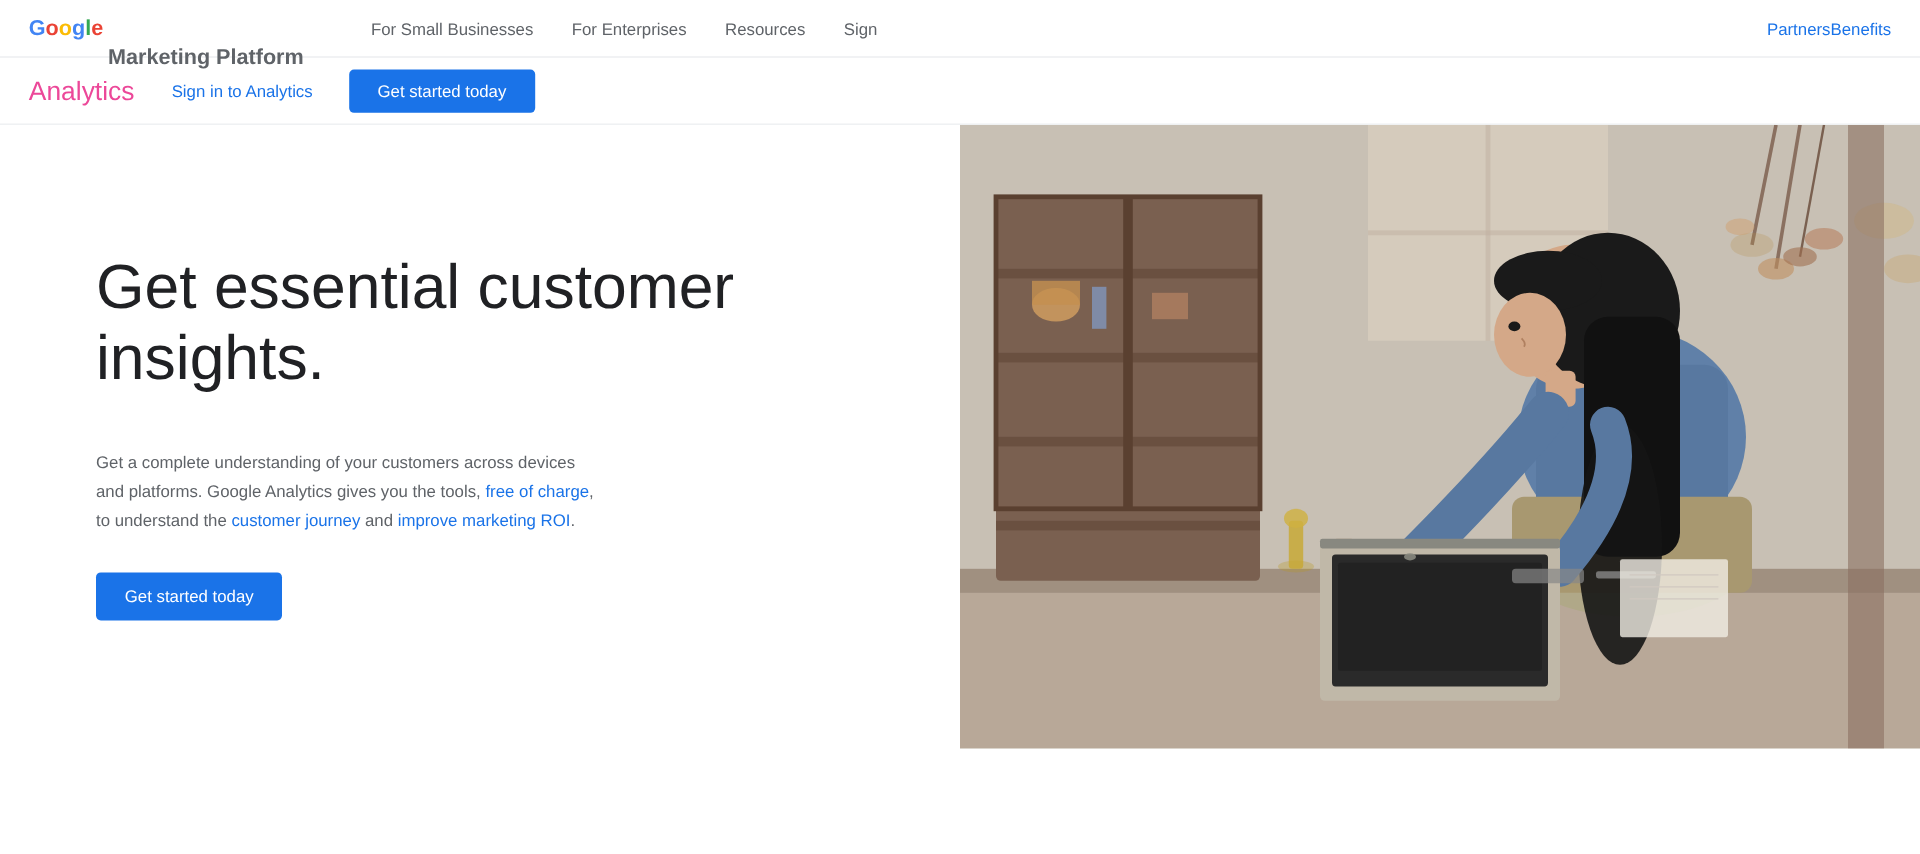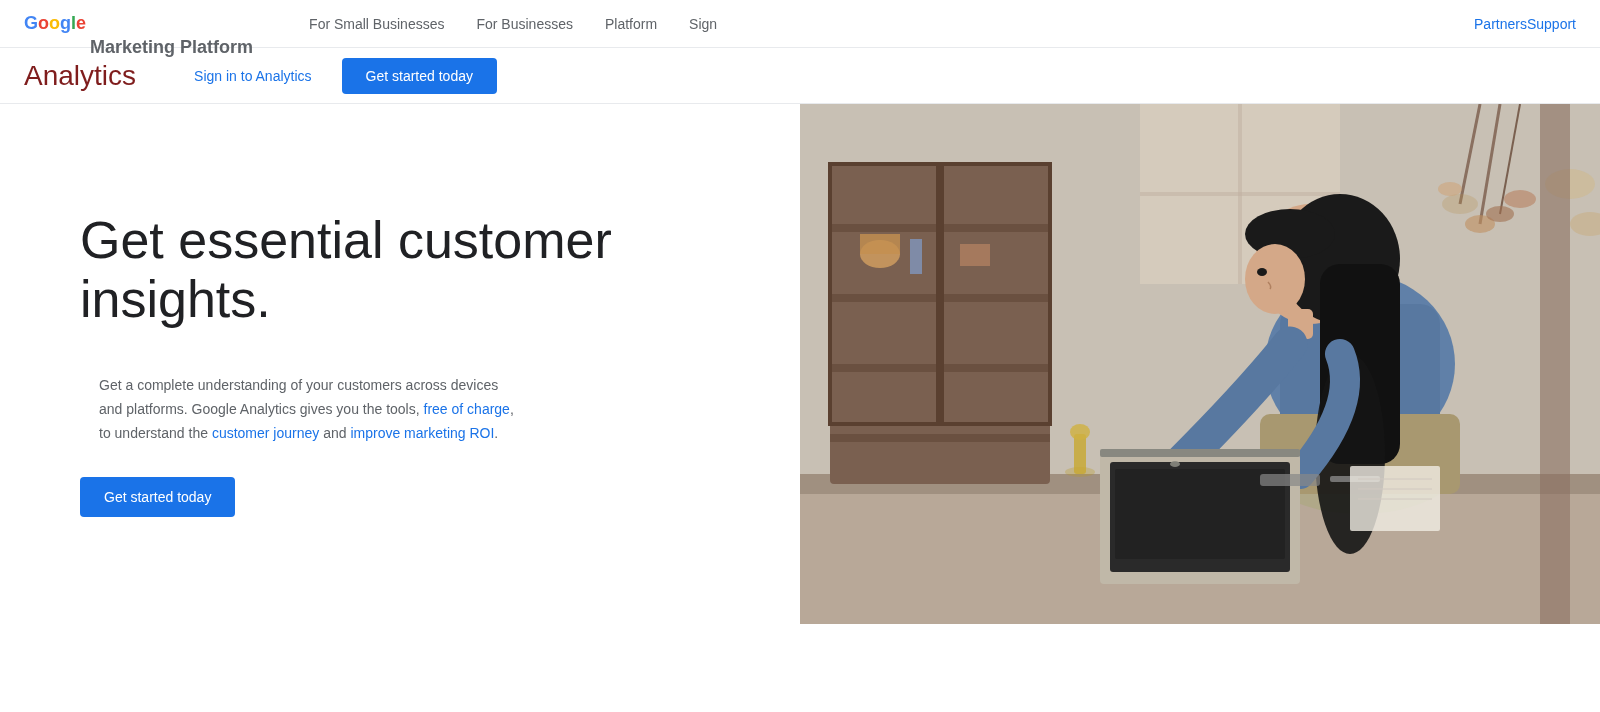--- a/index.html
+++ b/index.html
@@ -56,24 +56,24 @@
     
     .secondary-nav {
       display: flex;
       align-items: center;
       padding: 0 24px;
       height: 56px;
       border-bottom: 1px solid #e8eaed;
       position: relative;
     }
     .analytics-title {
-      font-size: 28px;
+      font-size: 22px;
       font-weight: 400;
-      color: #7f1d1d;
-      margin-right: 58px;
+      color: #ec4899;
+      margin-right: 31px;
     }
     .secondary-nav-links {
       display: flex;
       align-items: center;
       gap: 32px;
       flex: 1;
     }
     .secondary-nav-link {
       font-size: 14px;
       color: #5f6368;
@@ -133,21 +133,20 @@
       color: #202124;
       line-height: 1.15;
       margin-bottom: 44px;
     }
     .hero-description {
       font-size: 14px;
       color: #5f6368;
       line-height: 1.7;
       max-width: 420px;
       margin-bottom: 32px;
-      margin-left: 19px;
     }
     .hero-description a {
       color: #1a73e8;
       text-decoration: none;
     }
     .hero-cta {
       background: #1a73e8;
       color: #fff;
       font-size: 14px;
       font-weight: 500;
@@ -173,27 +172,27 @@
 
 <nav class="top-nav">
   <div class="google-logo">
     <span>
       <span class="g-blue">G</span><span class="g-red">o</span><span class="g-yellow">o</span><span class="g-blue2">g</span><span class="g-green">l</span><span class="g-red2">e</span>
     </span>
     <span class="brand-text">Marketing Platform</span>
   </div>
   <div class="top-nav-links">
     <a class="top-nav-link">For Small Businesses</a>
-    <a class="top-nav-link">For Businesses</a>
-    <a class="top-nav-link">Platform</a>
+    <a class="top-nav-link">For Enterprises</a>
+    <a class="top-nav-link">Resources</a>
     <a class="top-nav-link">Sign</a>
   </div>
   <div class="top-nav-right">
     <a class="top-nav-right-link">Partners</a>
-    <a class="top-nav-right-link">Support</a>
+    <a class="top-nav-right-link">Benefits</a>
   </div>
 </nav>
 
 <nav class="secondary-nav">
   <span class="analytics-title">Analytics</span>
   <div class="secondary-nav-right">
     <a class="sign-in-link">Sign in to Analytics</a>
     <button class="get-started-btn">Get started today</button>
   </div>
 </nav>

